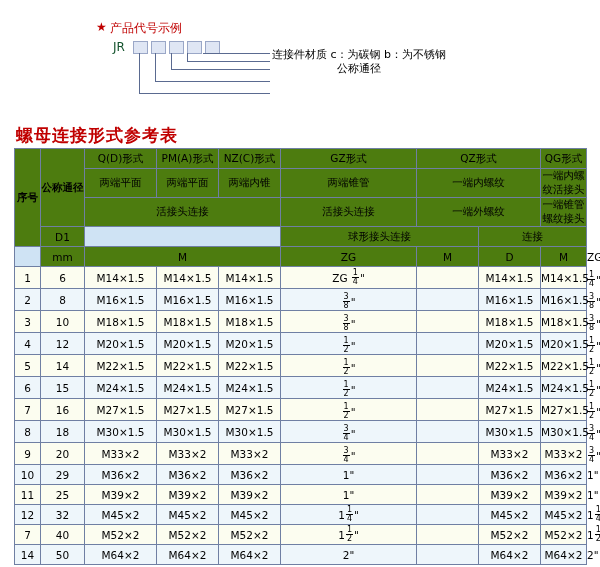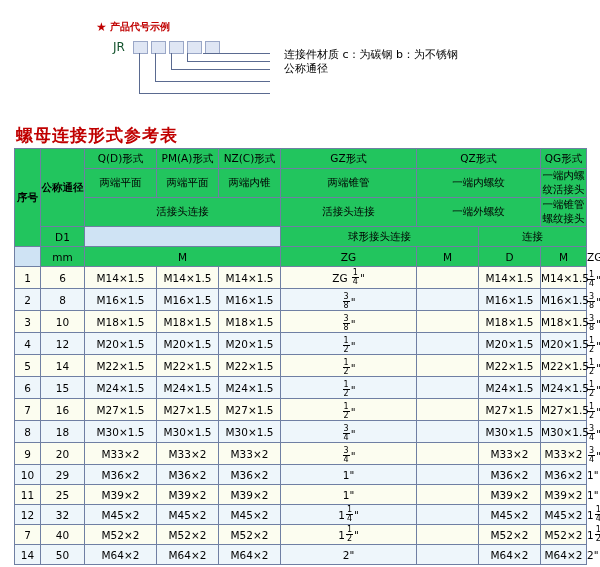--- a/index.html
+++ b/index.html
@@ -9,21 +9,21 @@
     font-family:"DejaVu Sans","Liberation Sans",sans-serif;
     font-size:11px;
     color:#000000;
     position:relative;
     overflow:hidden;
   }
   
   .legend-wrap{position:relative;height:120px;}
   .legend-title{
     position:absolute;left:110px;top:20px;
-    font-size:10px;font-weight:bold;color:#c00000;
+    font-size:12px;font-weight:normal;color:#c00000;
     white-space:nowrap;
   }
   .legend-star{
     position:absolute;left:96px;top:20px;
     font-size:12px;color:#c00000;
   }
   .code-jr{
     position:absolute;left:113px;top:40px;
     font-size:12px;color:#14532d;
   }
@@ -33,21 +33,21 @@
   }
   .code-boxes span{
     display:block;width:13px;height:11px;
     border:1px solid #9aa7c7;
     background:#dfe6f4;
   }
   
   .ln{position:absolute;background:#5a6a90;}
   .lv{width:1px;}
   .lh{height:1px;}
-  .legend-labels{position:absolute;left:284px;top:48px;}
+  .legend-labels{position:absolute;left:272px;top:48px;text-align:center;}
   .legend-labels div{
     font-size:11px;line-height:14px;color:#000;white-space:nowrap;
   }
   
   .table-title{
     position:absolute;left:16px;top:124px;
     font-size:17px;font-weight:bold;color:#c00000;
     letter-spacing:1px;
   }
   
@@ -60,21 +60,21 @@
   }
   td,th{
     border:1px solid #6f7fa3;
     text-align:center;
     vertical-align:middle;
     font-size:10.5px;
     padding:0;
     height:19px;
     font-weight:normal;
   }
-  thead td{background:#22c55e;}
+  thead td{background:#4d7c0f;}
   .hdr-strong{font-weight:bold;}
   tbody td{background:#fcfdf0;}
   tbody tr.alt td{background:#eef6fb;}
   .frac{
     display:inline-block;
     vertical-align:middle;
     text-align:center;
     line-height:1;
     font-size:8px;
     margin:0 1px;

